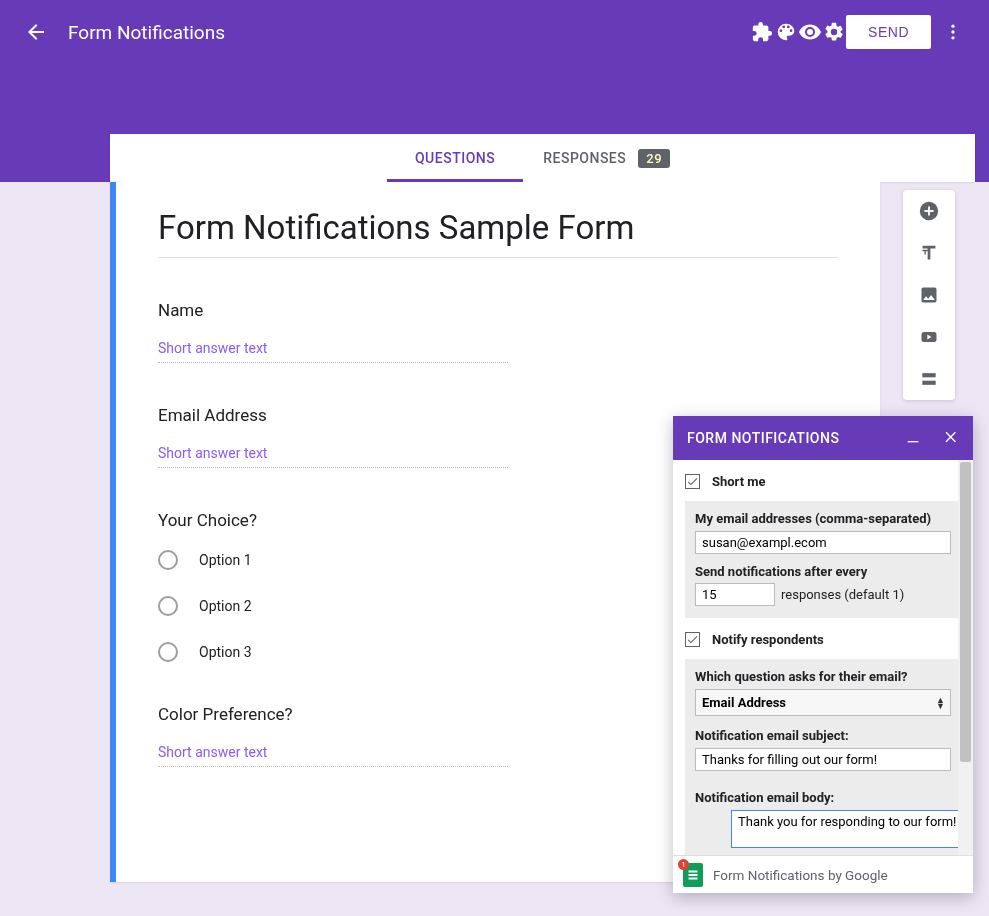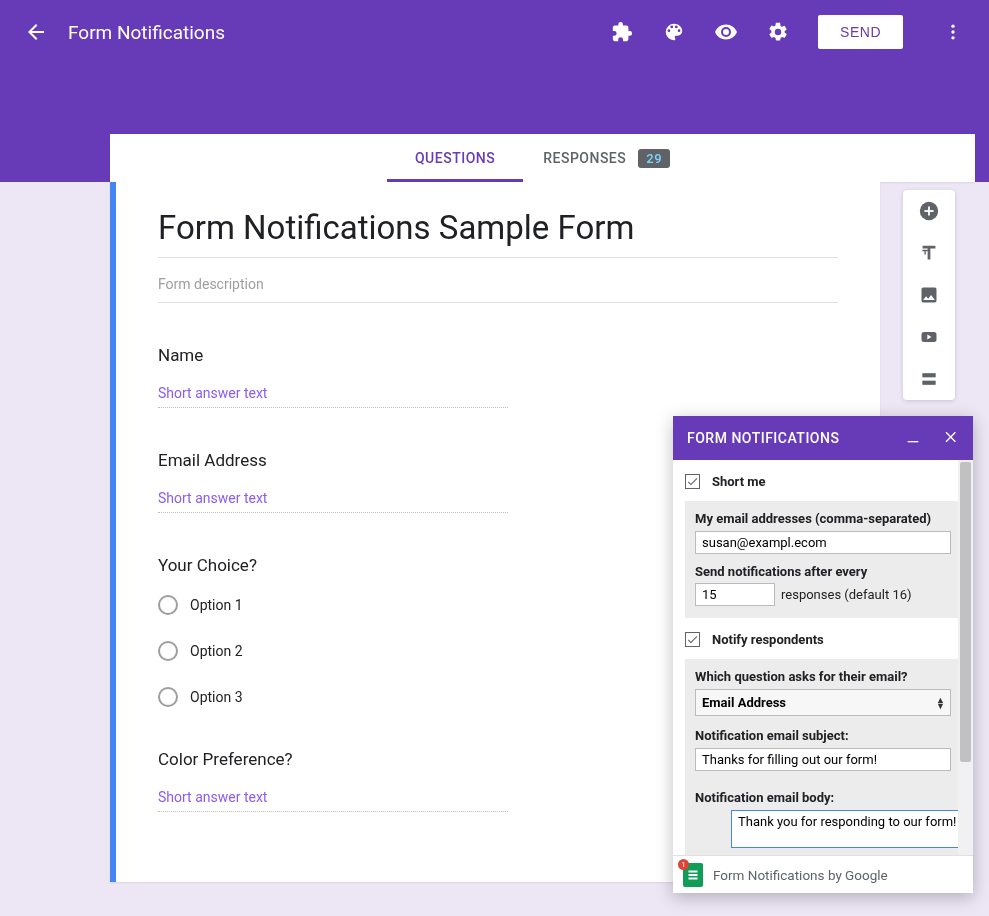--- a/index.html
+++ b/index.html
@@ -19,21 +19,21 @@
   }
   .topbar {
     display: flex;
     align-items: center;
     height: 64px;
     padding: 0 24px;
     color: #fff;
   }
   .back-icon { width: 24px; height: 24px; cursor: pointer; display:flex;align-items:center;justify-content:center;}
   .form-title { font-size: 19px; margin-left: 20px; font-weight:400;}
-  .topbar-right { margin-left: auto; display: flex; align-items: center; gap: 28px; }
+  .topbar-right { margin-left: auto; display: flex; align-items: center; }
   .icon-btn { width: 24px; height: 24px; display:flex; align-items:center; justify-content:center; cursor:pointer; }
   .send-btn {
     background: #fff;
     color: #673ab7;
     border: none;
     font-weight: 500;
     font-size: 14px;
     padding: 9px 22px;
     border-radius: 2px;
     cursor: pointer;
@@ -67,21 +67,21 @@
   .tab.active { color: #673ab7; }
   .tab.active::after {
     content:"";
     position:absolute;
     left:-28px; right:-28px; bottom:0;
     height:3px;
     background:#673ab7;
   }
   .tab-badge {
     background:#5f6368;
-    color:#7dd3fc;
+    color:#fef9c3;
     font-size:13px;
     padding:2px 8px;
     border-radius:3px;
     margin-left:12px;
     font-weight:500;
   }
   .form-body {
     position: absolute;
     left: 110px;
     top: 182px;
@@ -90,38 +90,38 @@
     padding: 26px 42px 40px 42px;
     border-left: 6px solid #4285f4;
     min-height: 700px;
     box-shadow: 0 1px 2px rgba(0,0,0,.08);
   }
   .form-main-title {
     font-size: 33px;
     font-weight: 400;
     border-bottom: 1px solid #e0e0e0;
     padding-bottom: 10px;
-    margin-bottom: 18px;
+    margin-bottom: 8px;
   }
   .form-desc {
     color: #9e9e9e;
     font-size: 14px;
     border-bottom: 1px solid #e0e0e0;
     padding-bottom: 10px;
   }
   .question-block { margin-top: 42px; }
   .q-label { font-size: 17px; margin-bottom: 20px; }
   .short-answer {
     color: #8b5cf6;
     font-size: 14px;
     border-bottom: 1px dotted #bdbdbd;
     width: 350px;
     padding-bottom: 6px;
   }
-  .radio-row { display:flex; align-items:center; gap: 12px; margin-bottom: 26px; }
+  .radio-row { display:flex; align-items:center; gap: 21px; margin-bottom: 26px; }
   .radio-circle {
     width: 20px; height: 20px;
     border: 2px solid #9e9e9e;
     border-radius: 50%;
   }
   .radio-label { font-size: 14px; color:#202124; }
   
   .side-tools {
     position: absolute;
     right: 34px;
@@ -287,21 +287,20 @@
     </div>
     <div class="tab">
       <span>RESPONSES</span>
       <span class="tab-badge">29</span>
     </div>
   </div>
 </div>
 
 <div class="form-body">
   <div class="form-main-title">Form Notifications Sample Form</div>
-  <div class="form-desc">Form description</div>
 
   <div class="question-block">
     <div class="q-label">Name</div>
     <div class="short-answer">Short answer text</div>
   </div>
 
   <div class="question-block">
     <div class="q-label">Email Address</div>
     <div class="short-answer">Short answer text</div>
   </div>
@@ -392,21 +391,21 @@
     </div>
 
     <div class="group-box">
       <span class="lbl">My email addresses (comma-separated)</span>
       <input type="text" value="susan@exampl.ecom" style="">
       <div class="row2">
         <span class="lbl" style="margin:0;">Send notifications after every</span>
       </div>
       <div class="row2" style="margin-top:4px;">
         <input type="text" value="15" style="">
-        <span class="hint">responses (default 16)</span>
+        <span class="hint">responses (default 1)</span>
       </div>
     </div>
 
     <div class="chk-row">
       <div class="chk">
         <svg viewBox="0 0 24 24" fill="#5f6368">
             <path d="M9 16.17 4.83 12l-1.42 1.41L9 19 21 7l-1.41-1.41z"></path>
           </svg>
       </div>
       <span>Notify respondents</span>

